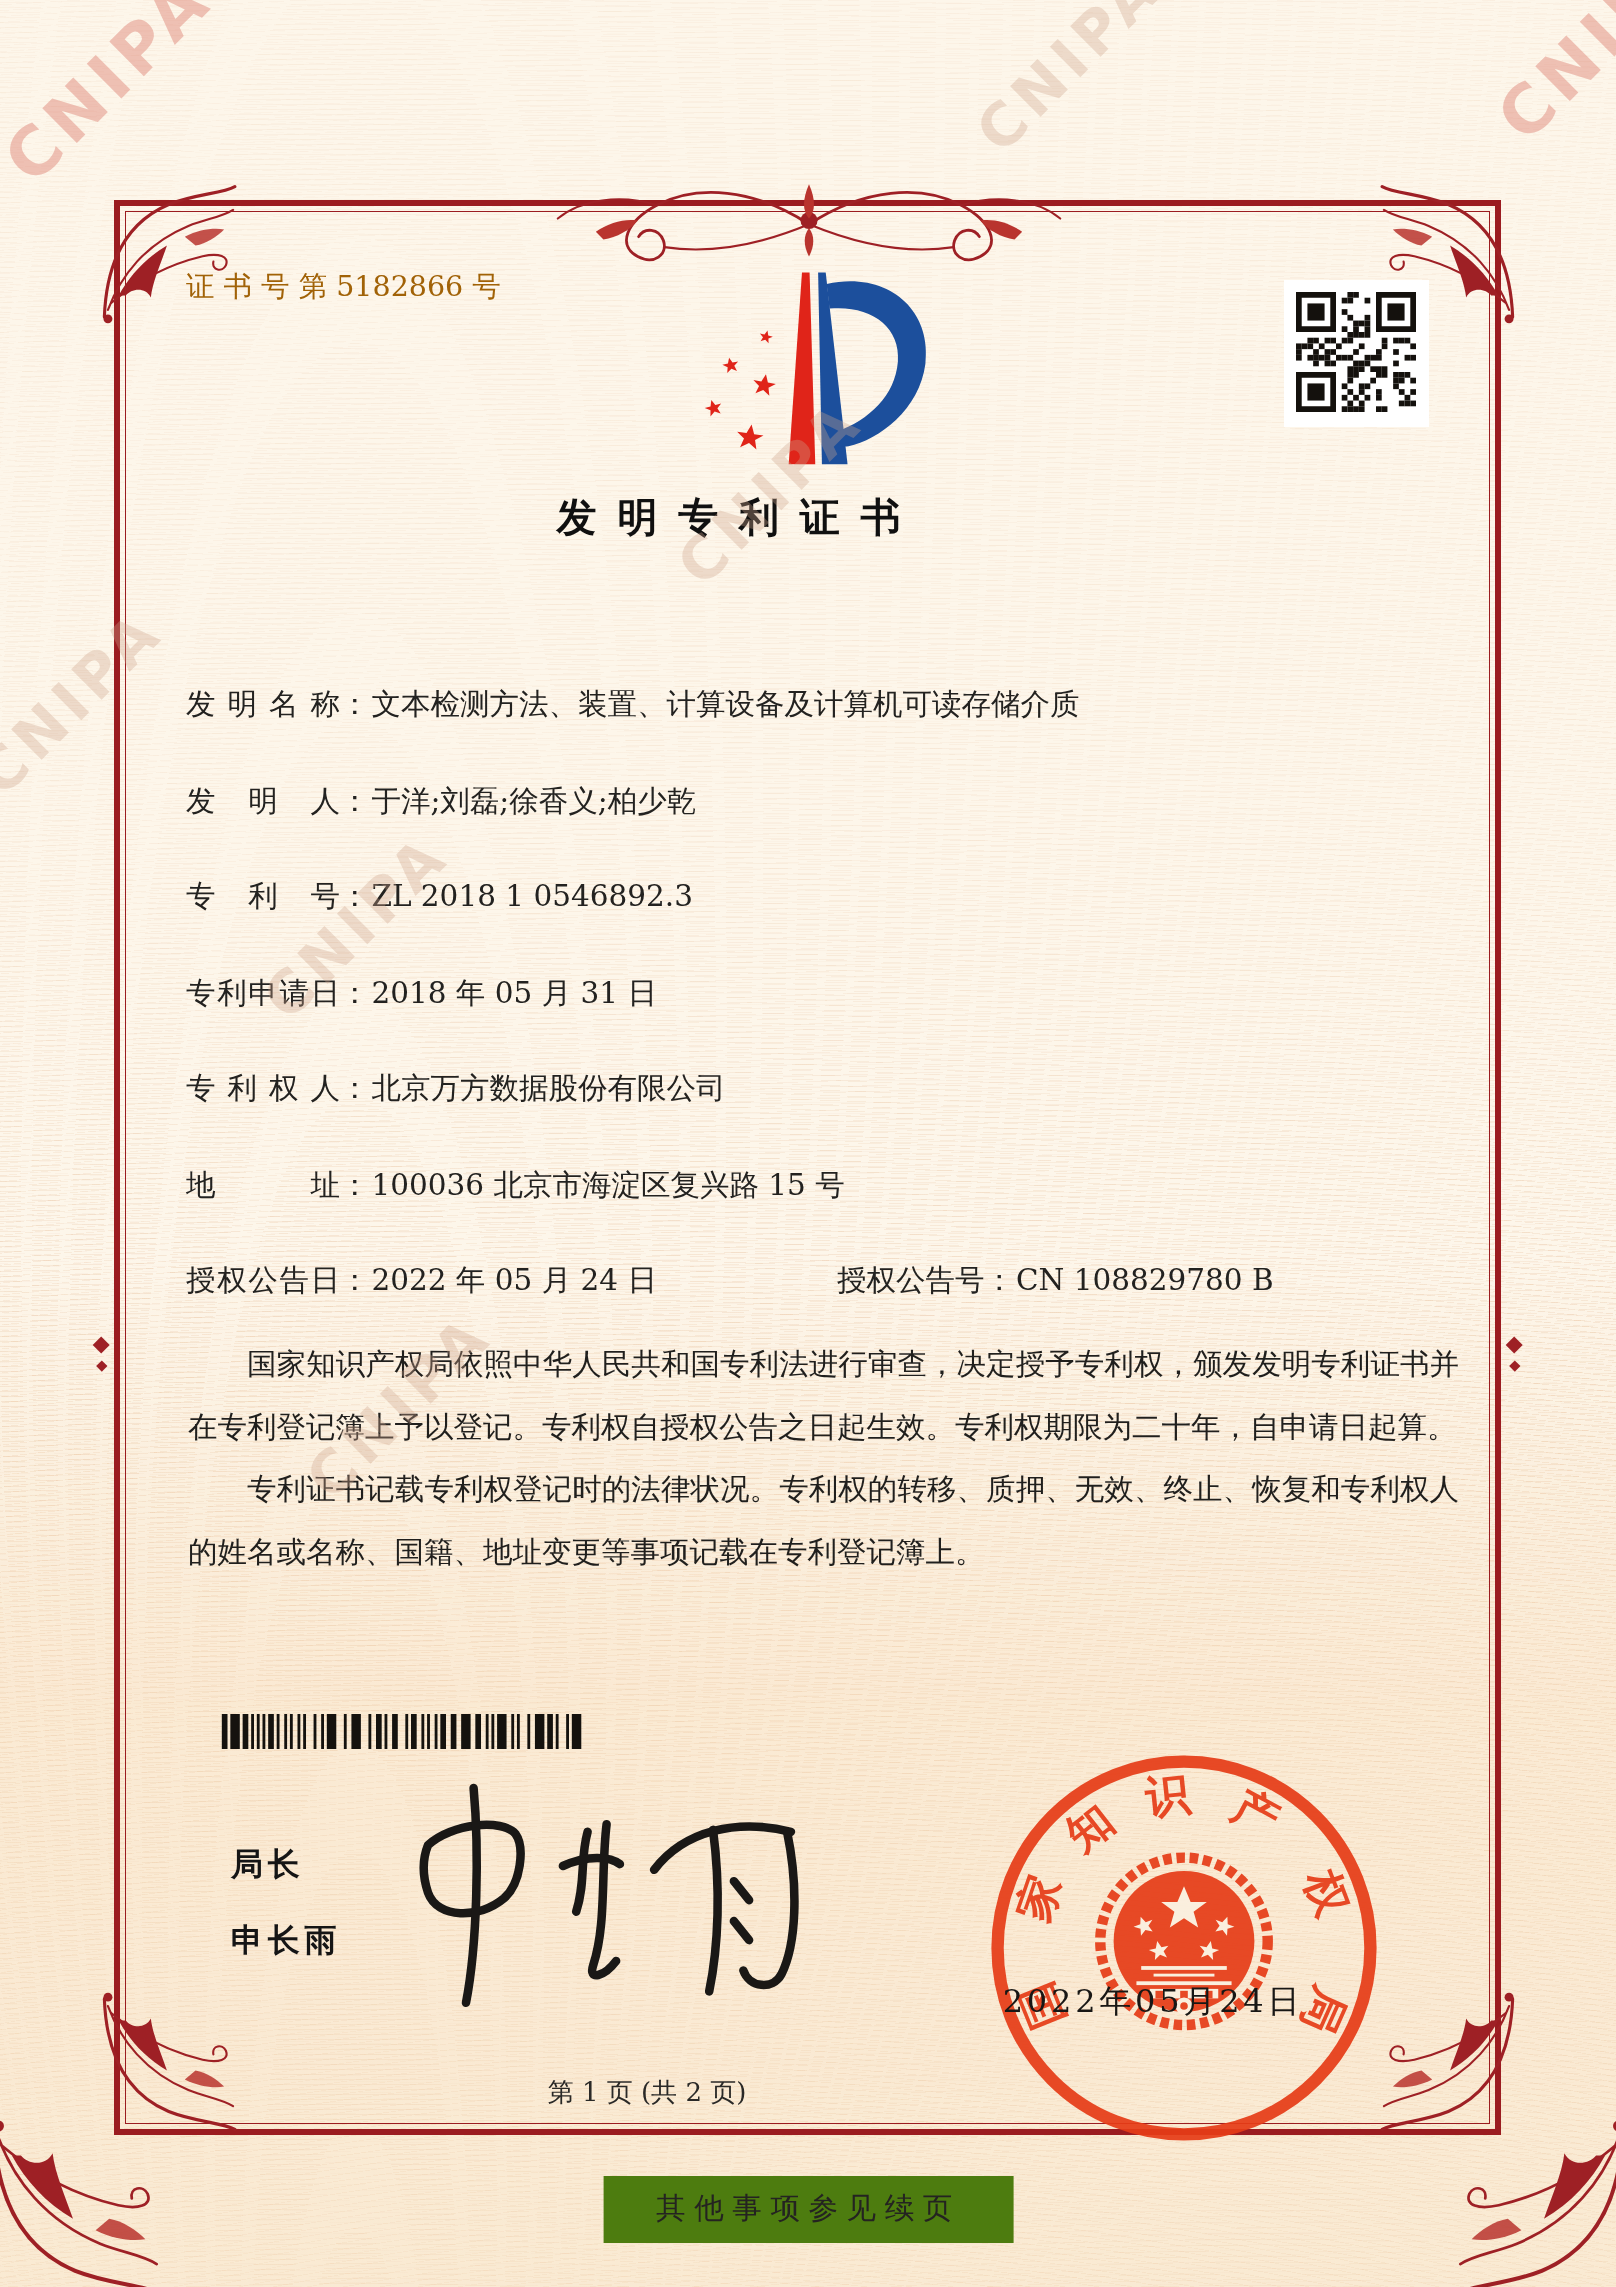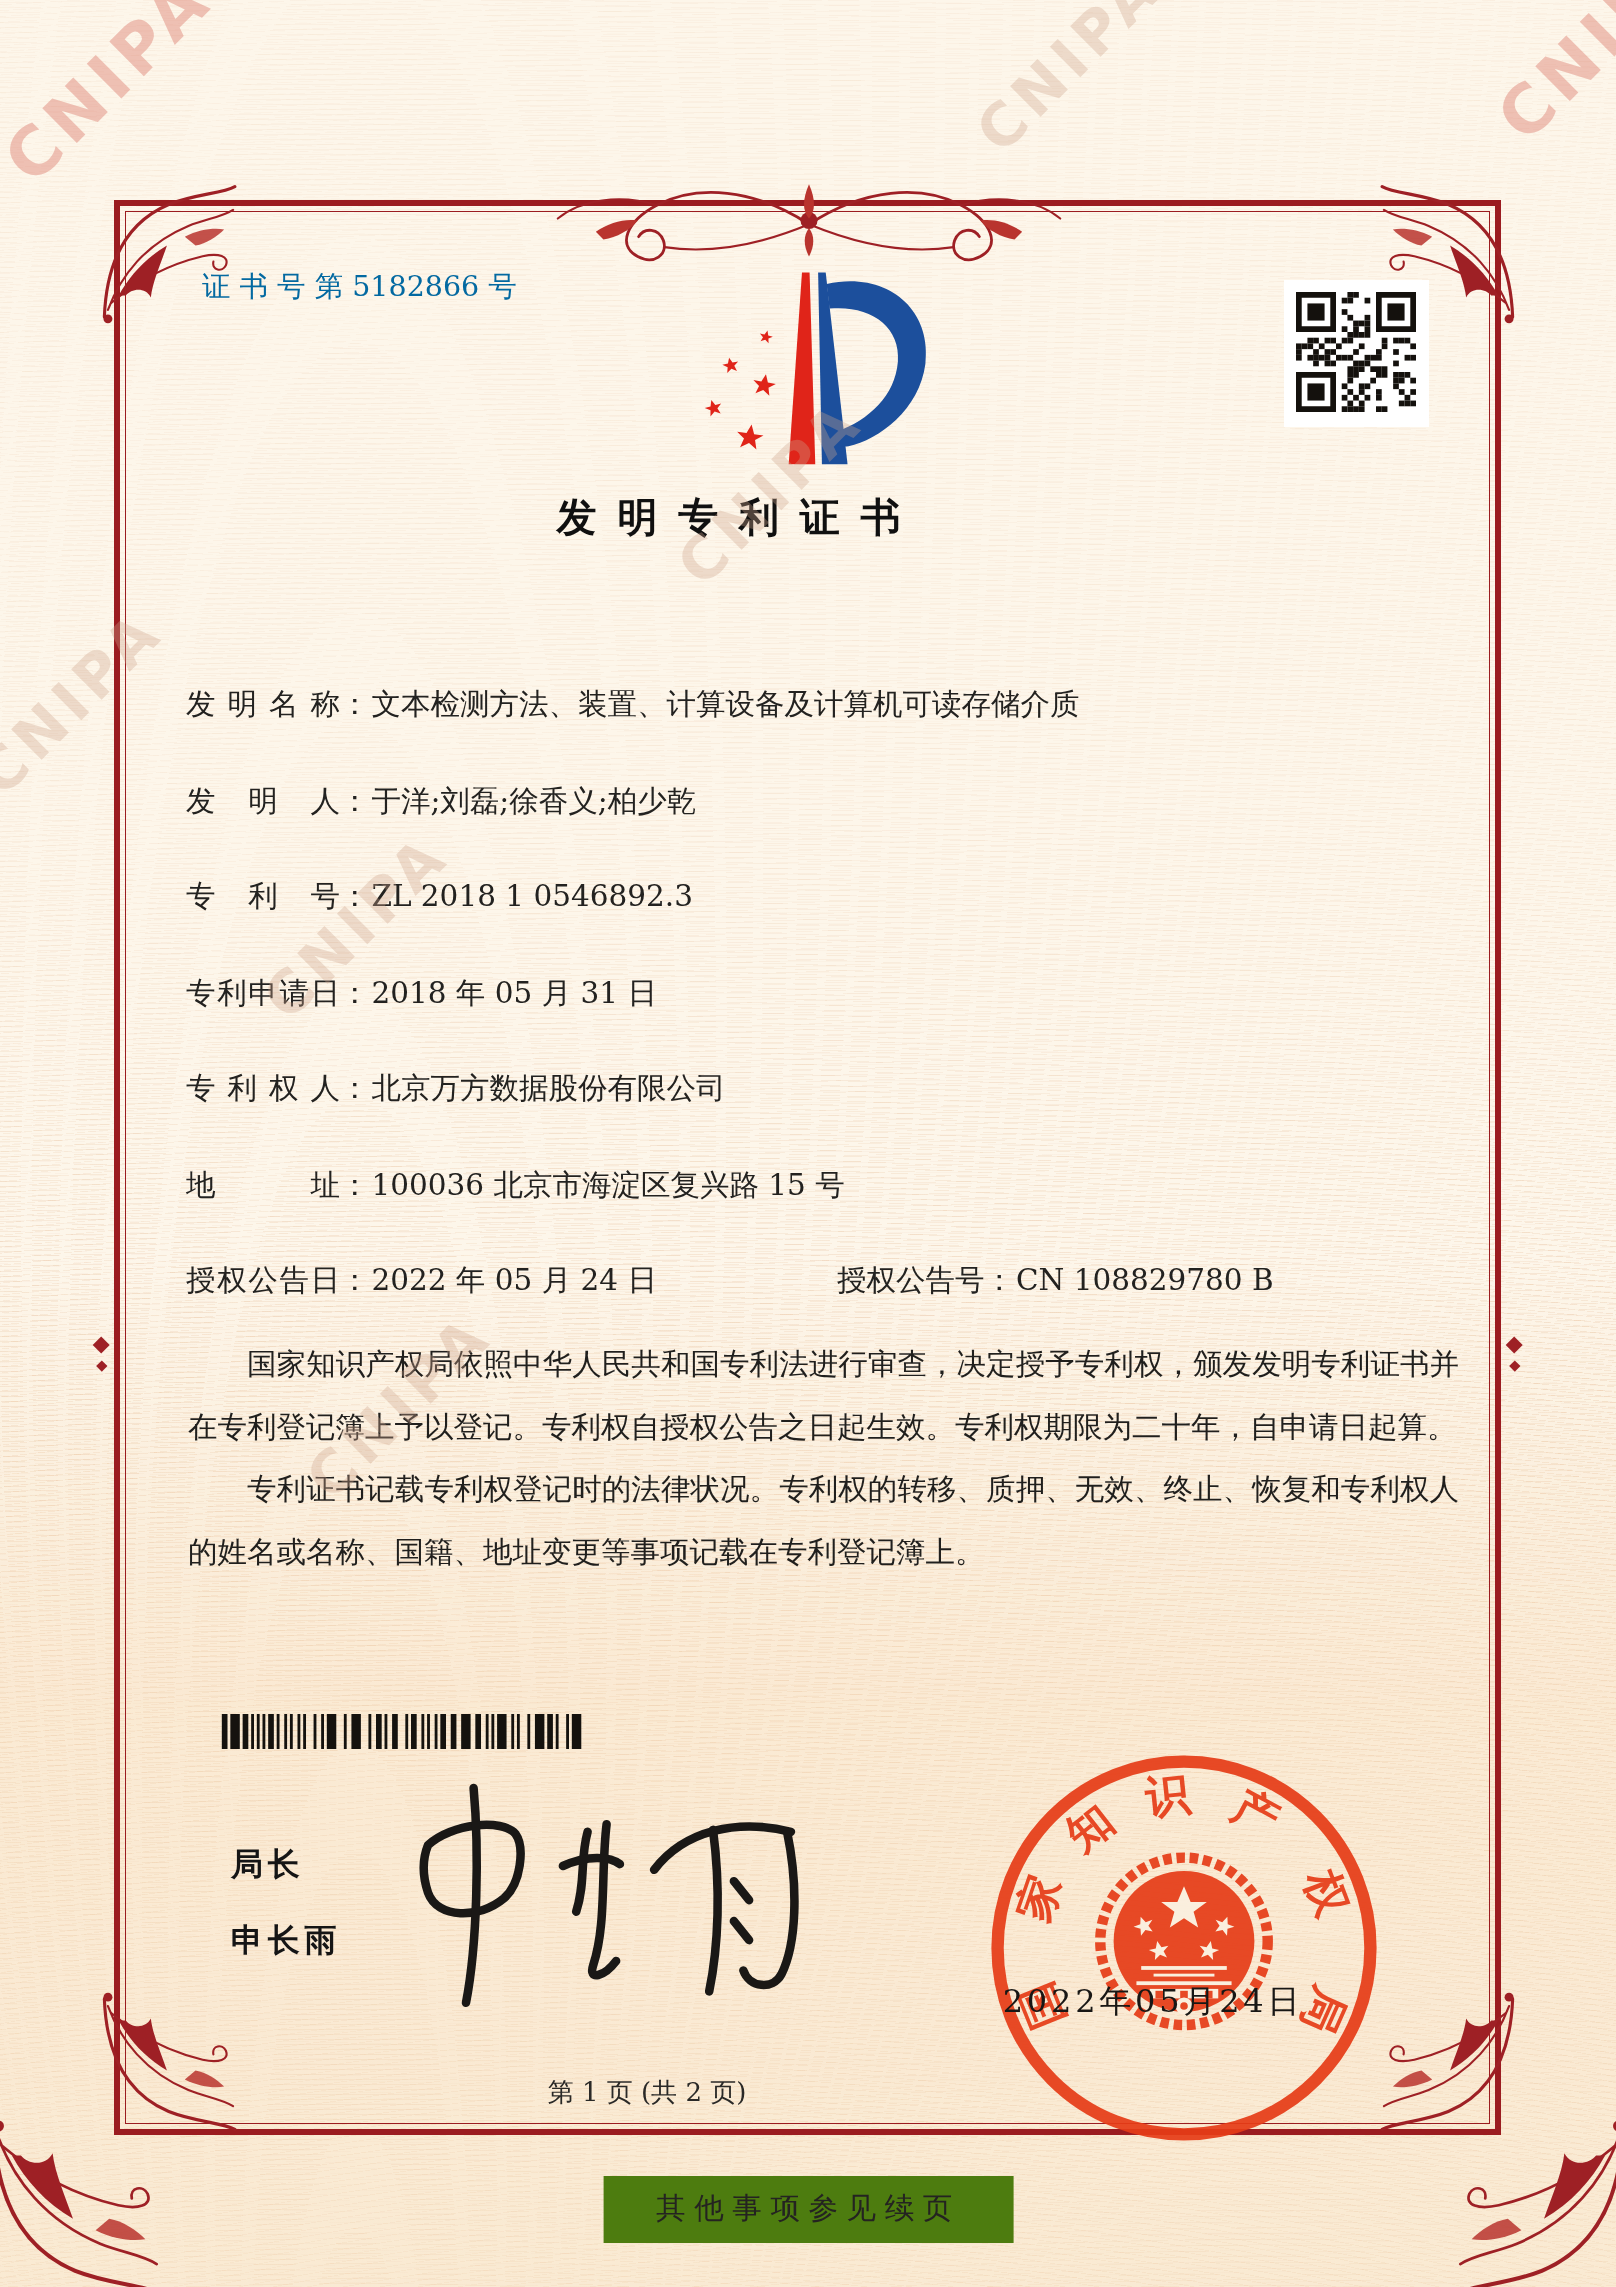--- a/index.html
+++ b/index.html
@@ -22,21 +22,21 @@
   #frame-inner{position:absolute;inset:4.8px;border:1.9px solid #9b1c20;}
   
   .orn{position:absolute;z-index:2;}
   .edge-diamond{position:absolute;background:#9e2025;z-index:2;}
   
   .wm{position:absolute;z-index:6;font-family:"DejaVu Sans",sans-serif;font-weight:bold;
       letter-spacing:6.7px;transform:rotate(-45deg);pointer-events:none;}
   .wm-faint{color:rgba(206,164,142,.34);font-size:59px;}
   .wm-pink{color:rgba(224,142,128,.52);font-size:67px;}
   
-  #cert-no{position:absolute;left:186px;top:268px;font-size:28.5px;color:#0369a1;z-index:3;margin-left:16px;}
+  #cert-no{position:absolute;left:186px;top:268px;font-size:28.5px;color:#a16207;z-index:3;}
   #logo{position:absolute;left:666px;top:263px;z-index:3;}
   #qr{position:absolute;left:1284px;top:280px;width:120px;height:122px;background:#fff;
       padding:12.4px;z-index:3;}
   #title{position:absolute;left:0;top:490px;width:1478px;text-align:center;z-index:3;
          font-size:40px;font-weight:bold;color:#101010;letter-spacing:.52em;margin-right:-.52em;}
   
   .frow{position:absolute;left:186px;font-size:29.5px;color:#232220;z-index:3;white-space:nowrap;}
   .flabel{display:inline-block;width:154px;text-align:justify;text-align-last:justify;vertical-align:top;}
   .fvalue{margin-left:1.9px;text-align:center;}
   #row1{top:685px;} #row2{top:782px;} #row3{top:877px;} #row4{top:974px;}

